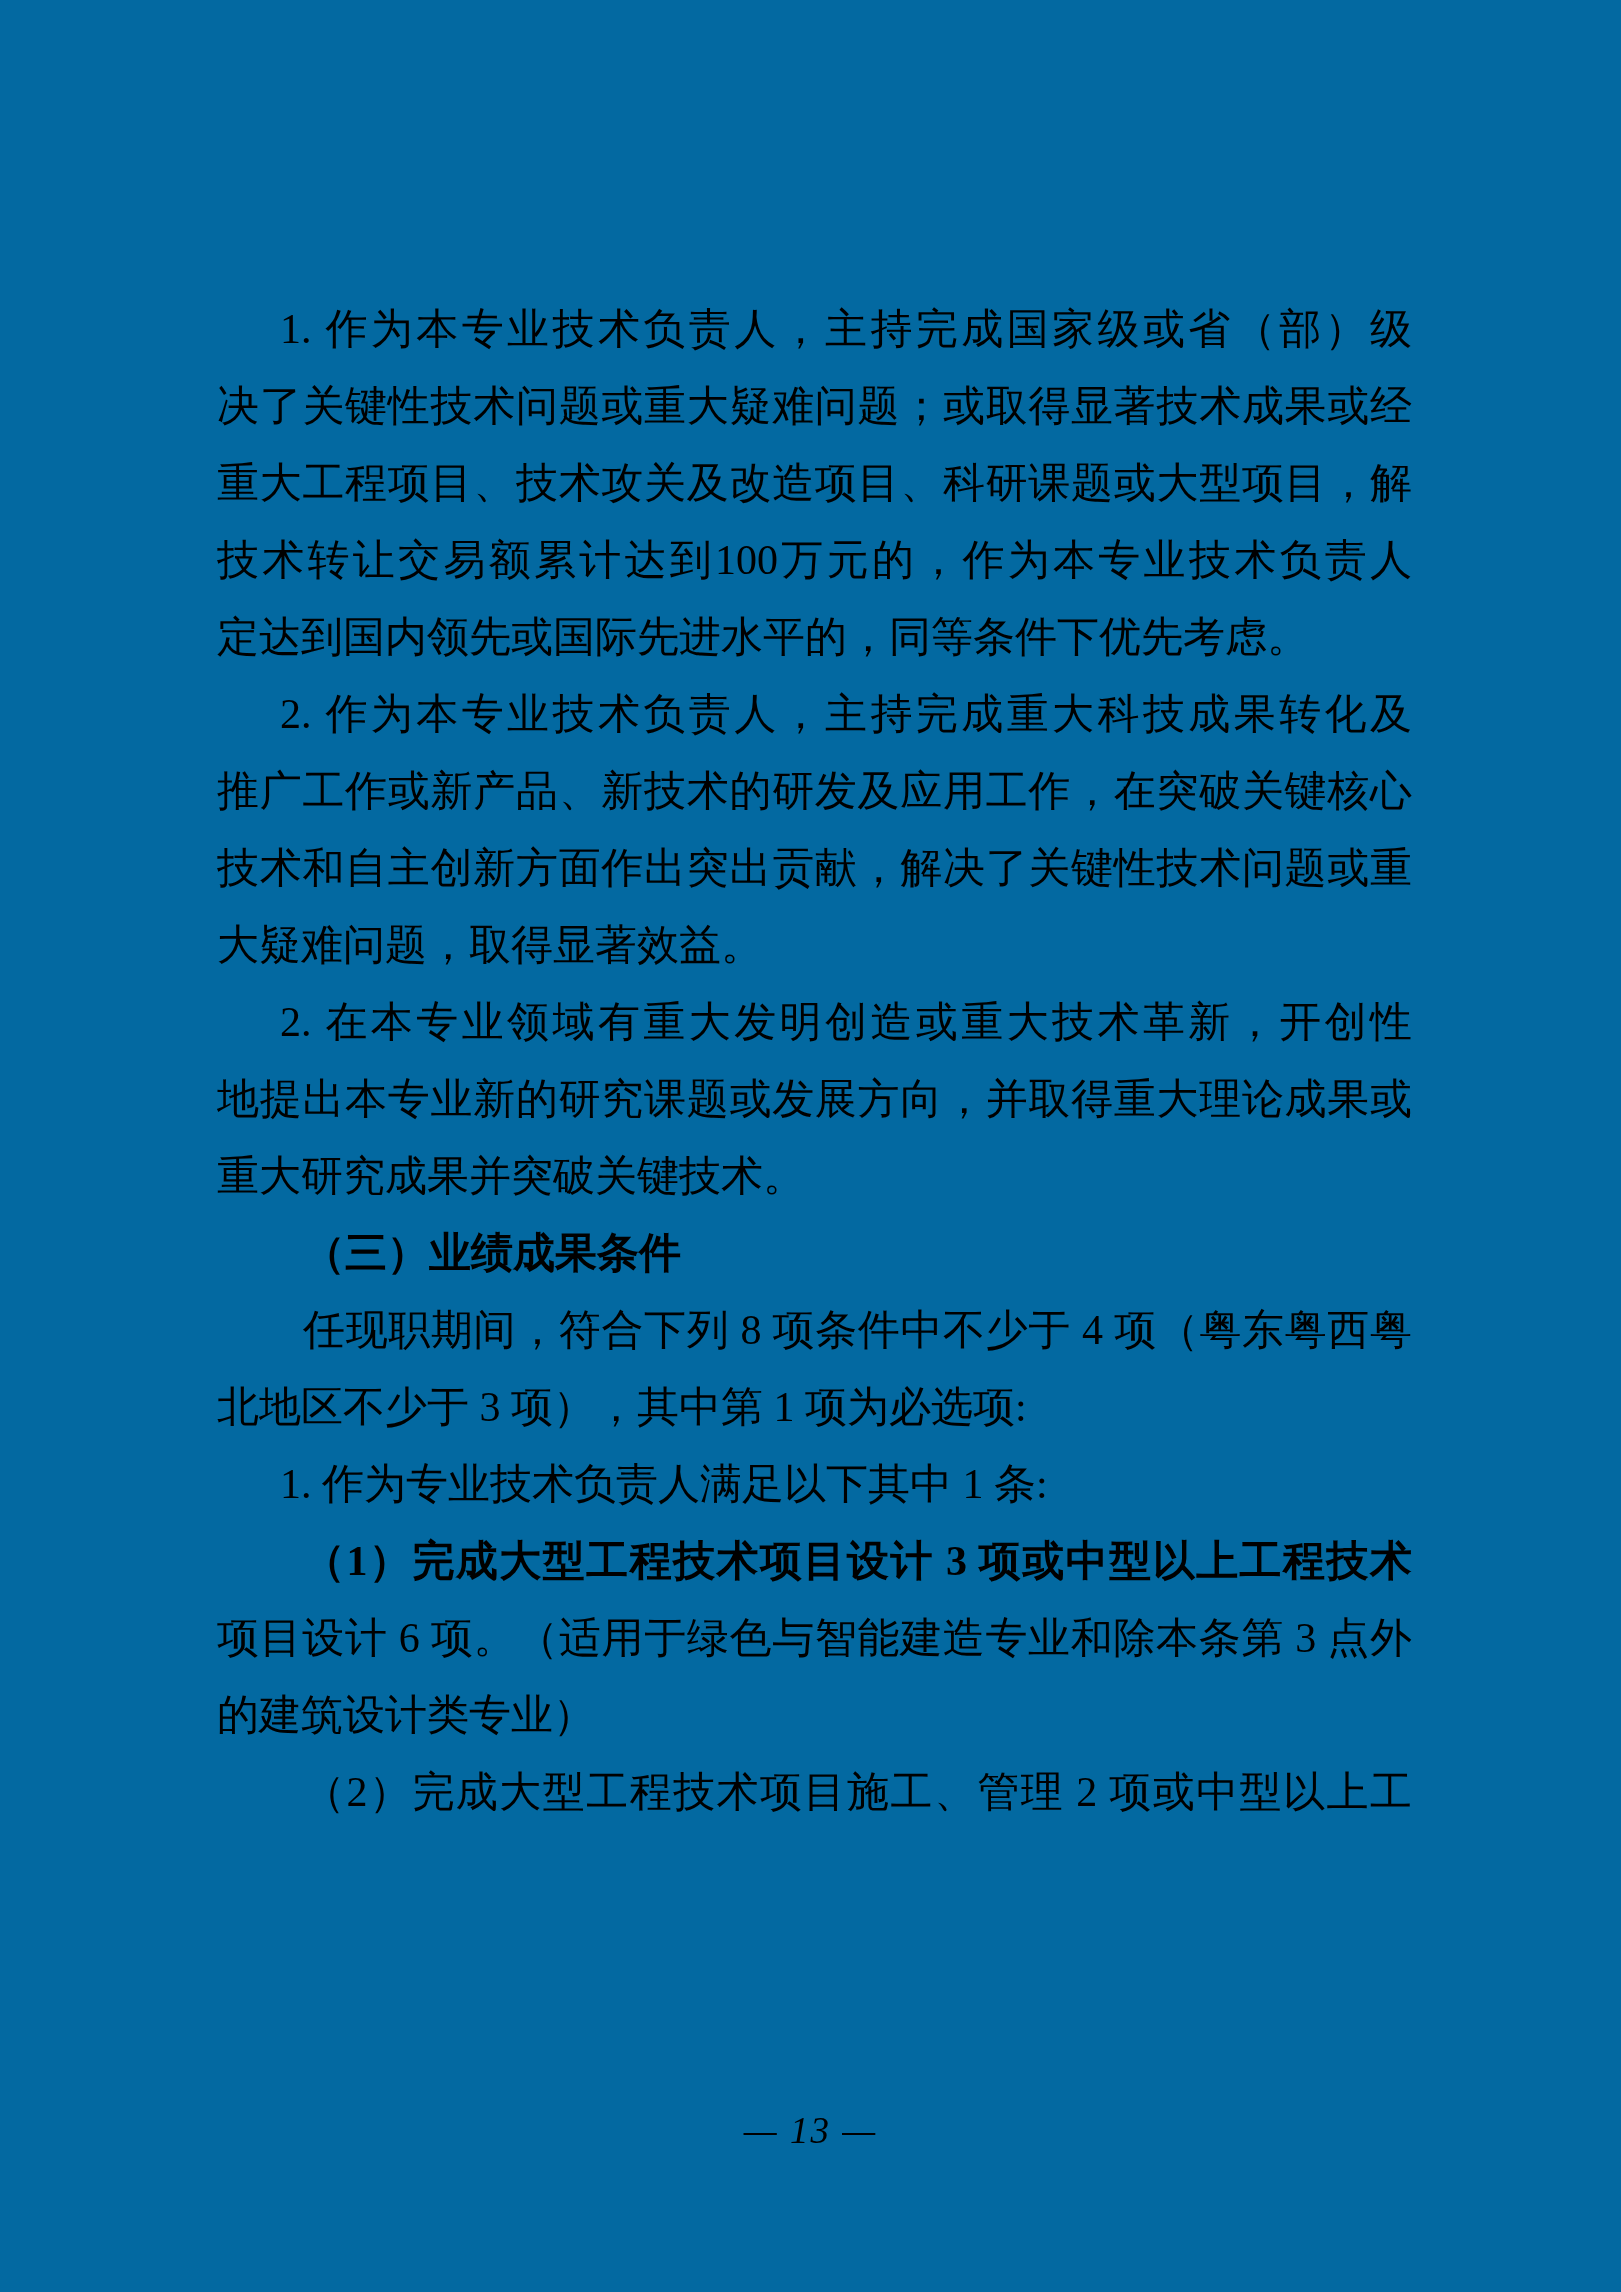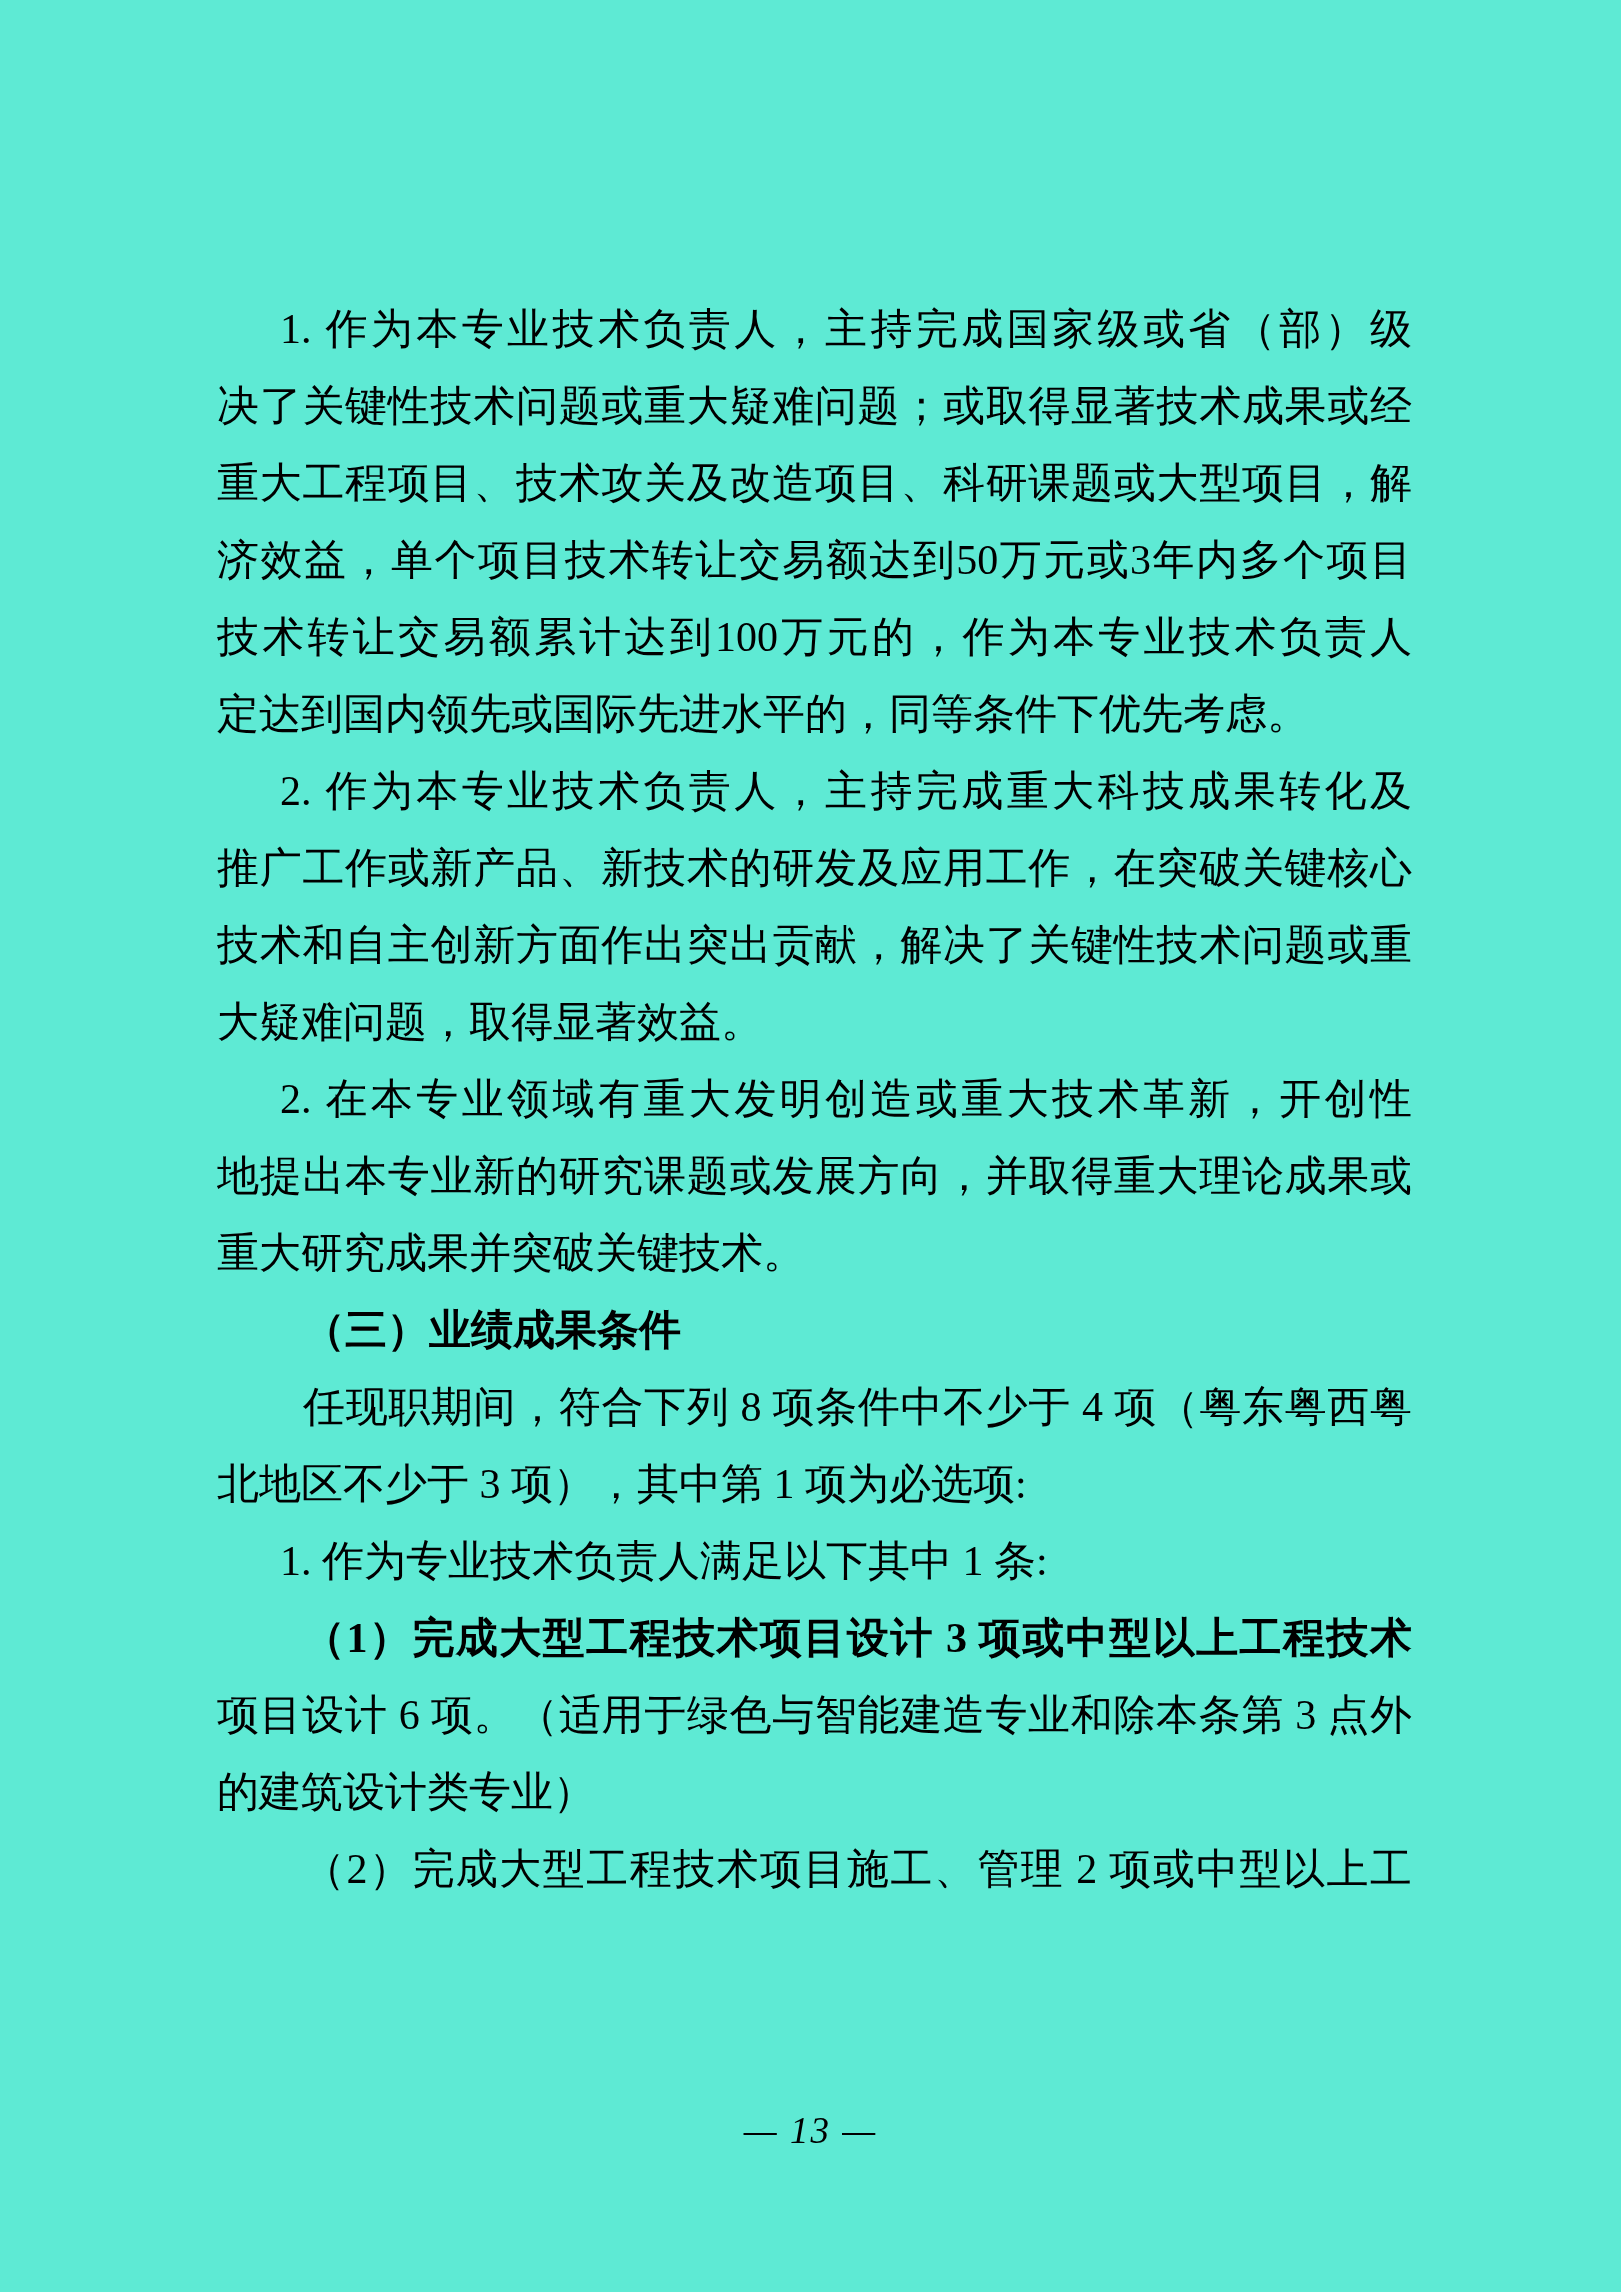--- a/index.html
+++ b/index.html
@@ -4,21 +4,21 @@
 <style>
   html, body {
     margin: 0;
     padding: 0;
     background: #ffffff;
   }
   .page {
     position: relative;
     width: 1621px;
     height: 2293px;
-    background: #5eead4;
+    background: #0369a1;
     overflow: hidden;
     color: #000000;
     font-family: "Liberation Serif", "DejaVu Serif", serif;
   }
   .body-text {
     position: absolute;
     left: 217px;
     top: 291px;
     width: 1195px;
     font-size: 42px;
@@ -50,21 +50,20 @@
   }
 </style>
 </head>
 <body>
 
 <div class="page">
   <main class="body-text" id="paragraphs">
       <div class="line" style="padding-left: 63px;">1. 作为本专业技术负责人，主持完成国家级或省（部）级</div>
       <div class="line">决了关键性技术问题或重大疑难问题；或取得显著技术成果或经</div>
       <div class="line">重大工程项目、技术攻关及改造项目、科研课题或大型项目，解</div>
-      <div class="line">济效益，单个项目技术转让交易额达到50万元或3年内多个项目</div>
       <div class="line">技术转让交易额累计达到100万元的，作为本专业技术负责人</div>
       <div class="line last">定达到国内领先或国际先进水平的，同等条件下优先考虑。</div>
       <div class="line" style="padding-left: 63px;">2. 作为本专业技术负责人，主持完成重大科技成果转化及</div>
       <div class="line">推广工作或新产品、新技术的研发及应用工作，在突破关键核心</div>
       <div class="line">技术和自主创新方面作出突出贡献，解决了关键性技术问题或重</div>
       <div class="line last">大疑难问题，取得显著效益。</div>
       <div class="line" style="padding-left: 63px;">2. 在本专业领域有重大发明创造或重大技术革新，开创性</div>
       <div class="line">地提出本专业新的研究课题或发展方向，并取得重大理论成果或</div>
       <div class="line last">重大研究成果并突破关键技术。</div>
       <div class="line heading last" style="padding-left: 86px;">（三）业绩成果条件</div>

